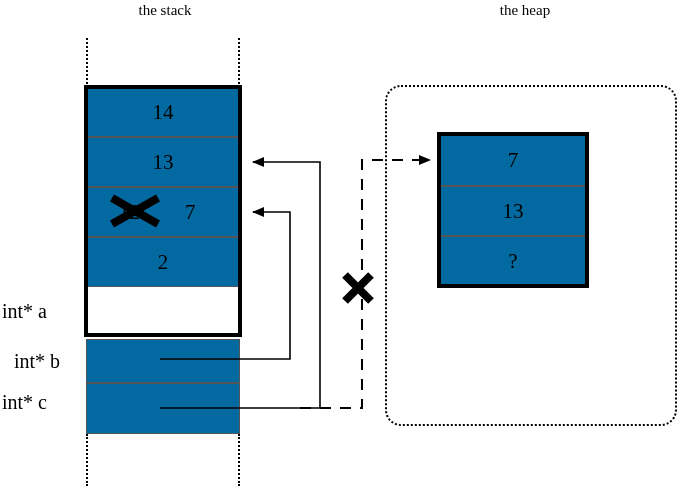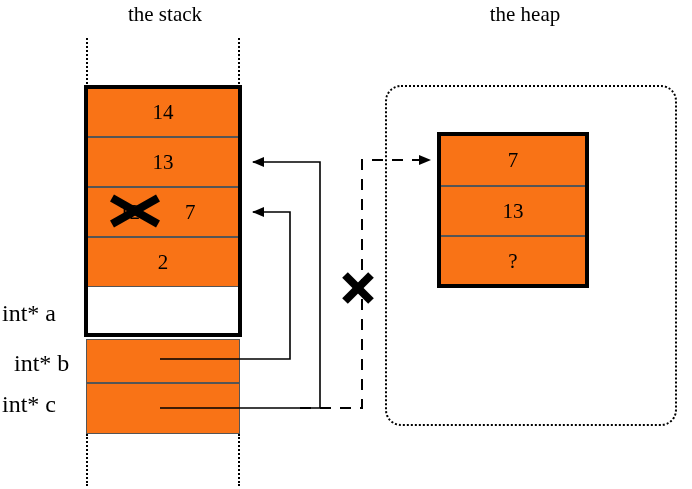--- a/index.html
+++ b/index.html
@@ -10,34 +10,34 @@
   #canvas {
     position: relative;
     width: 692px;
     height: 489px;
     background: #ffffff;
     font-family: "Liberation Serif", "DejaVu Serif", serif;
     overflow: hidden;
   }
   .region-title {
     position: absolute;
-    font-size: 21px;
+    font-size: 15px;
     color: #000000;
     text-align: center;
     white-space: nowrap;
   }
   #stack-title { left: 60px; top: 2px; width: 210px; }
   #heap-title  { left: 420px; top: 2px; width: 210px; }
 
   
   .cell {
     position: absolute;
     box-sizing: border-box;
     border: 1.5px solid #555555;
-    background: #f97316;
+    background: #0369a1;
     font-size: 21px;
     color: #000000;
     text-align: center;
     line-height: 1;
   }
   .cell span.val {
     position: absolute;
     left: 0; right: 0;
     top: 50%;
     transform: translateY(-50%);
@@ -61,21 +61,21 @@
   .heap-region {
     position: absolute;
     box-sizing: border-box;
     border: 2px dotted #000000;
     border-radius: 16px;
     background: transparent;
   }
 
   .var-label {
     position: absolute;
-    font-size: 24px;
+    font-size: 20px;
     color: #000000;
     white-space: nowrap;
   }
 
   svg.overlay {
     position: absolute;
     left: 0; top: 0;
     width: 692px;
     height: 489px;
     pointer-events: none;

